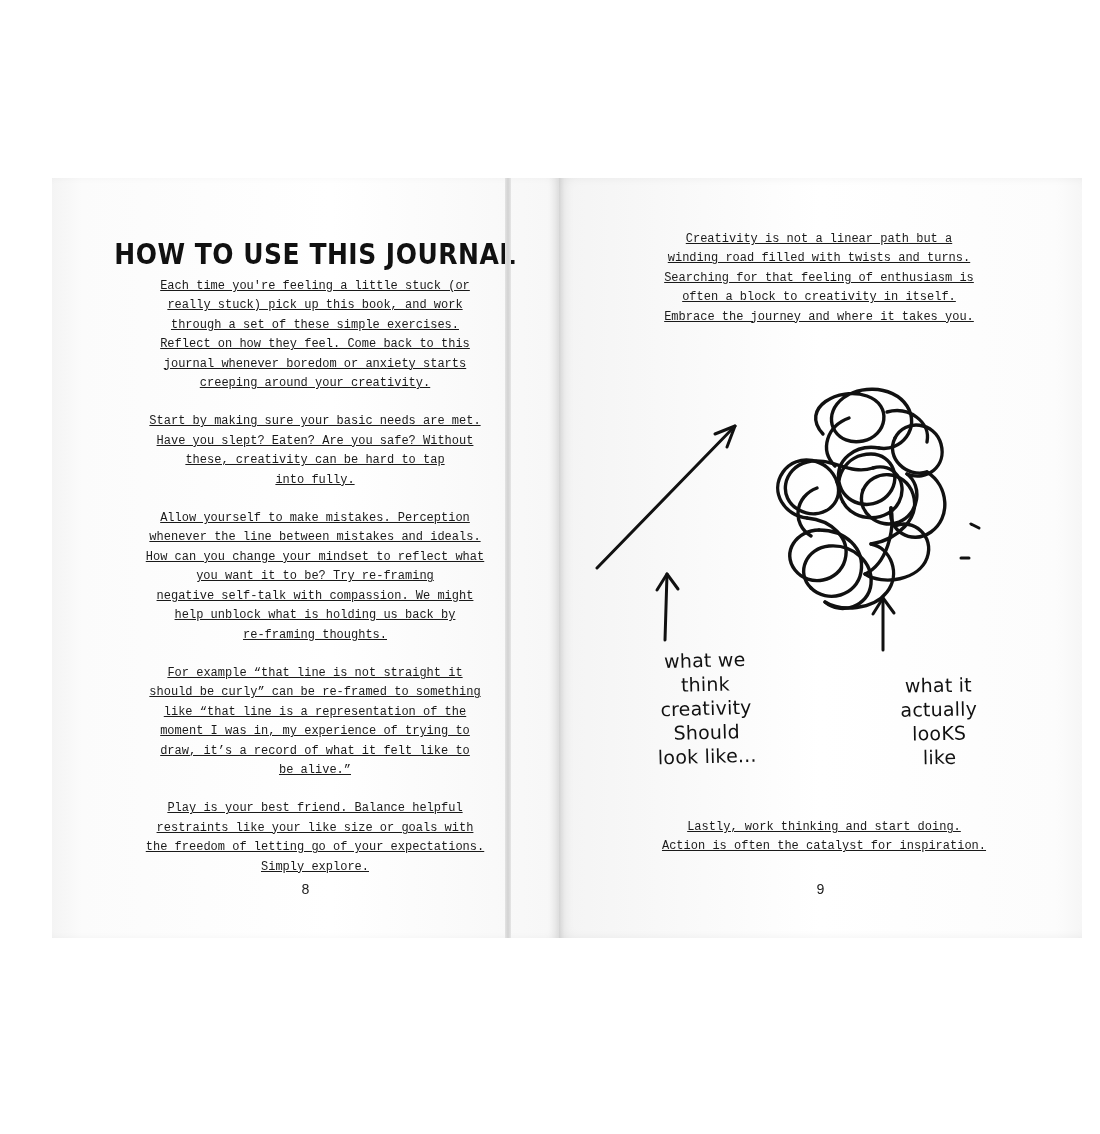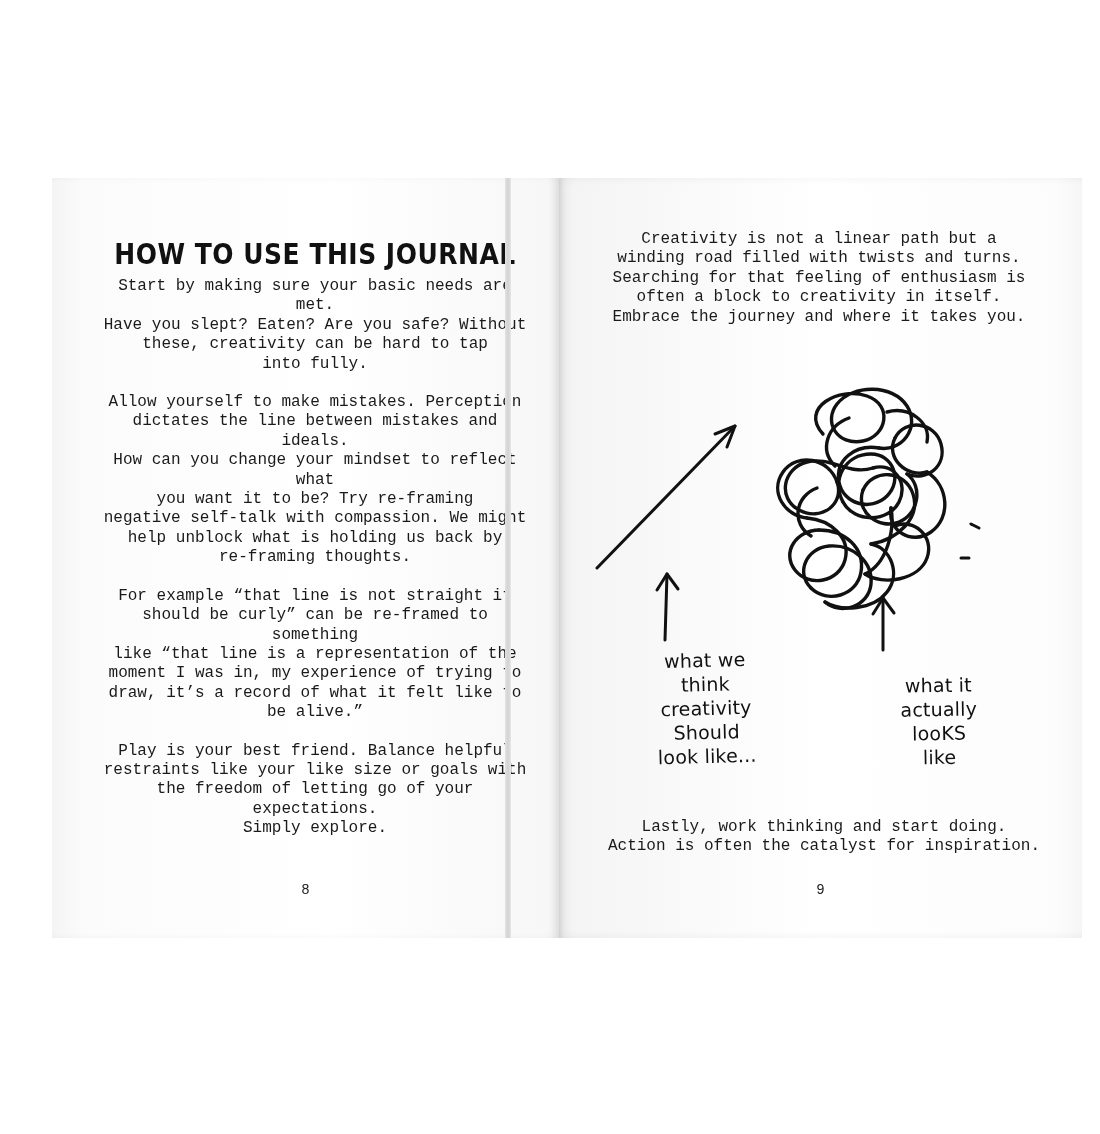--- a/index.html
+++ b/index.html
@@ -69,26 +69,27 @@
 
   .body-col {
     position: absolute;
     left: 48px;
     top: 62px;
     width: 430px;
   }
 
   p.para {
     font-family: "Liberation Mono", monospace;
-    font-size: 16px;
+    font-size: 12px;
     line-height: 19.4px;
     color: #1a1a1a;
     text-align: center;
     margin: 0 0 19px 0;
     white-space: pre-line;
+    text-decoration: underline;
   }
 
   .right-col {
     position: absolute;
     left: 40px;
     top: 52px;
     width: 440px;
   }
   .right-col p.para { margin-bottom: 0; }
 
@@ -147,26 +148,32 @@
 </head>
 <body>
 
 <div id="page">
 
   <div class="book">
 
     <div class="page-leaf page-left">
       <div class="body-col">
         <h1 class="heading">HOW TO USE THIS JOURNAL</h1>
+        <p class="para">Each time you're feeling a little stuck (or
+really stuck) pick up this book, and work
+through a set of these simple exercises.
+Reflect on how they feel. Come back to this
+journal whenever boredom or anxiety starts
+creeping around your creativity.</p>
         <p class="para">Start by making sure your basic needs are met.
 Have you slept? Eaten? Are you safe? Without
 these, creativity can be hard to tap
 into fully.</p>
         <p class="para">Allow yourself to make mistakes. Perception
-dictates the line between mistakes and ideals.
+whenever the line between mistakes and ideals.
 How can you change your mindset to reflect what
 you want it to be? Try re-framing
 negative self-talk with compassion. We might
 help unblock what is holding us back by
 re-framing thoughts.</p>
         <p class="para">For example “that line is not straight it
 should be curly” can be re-framed to something
 like “that line is a representation of the
 moment I was in, my experience of trying to
 draw, it’s a record of what it felt like to

